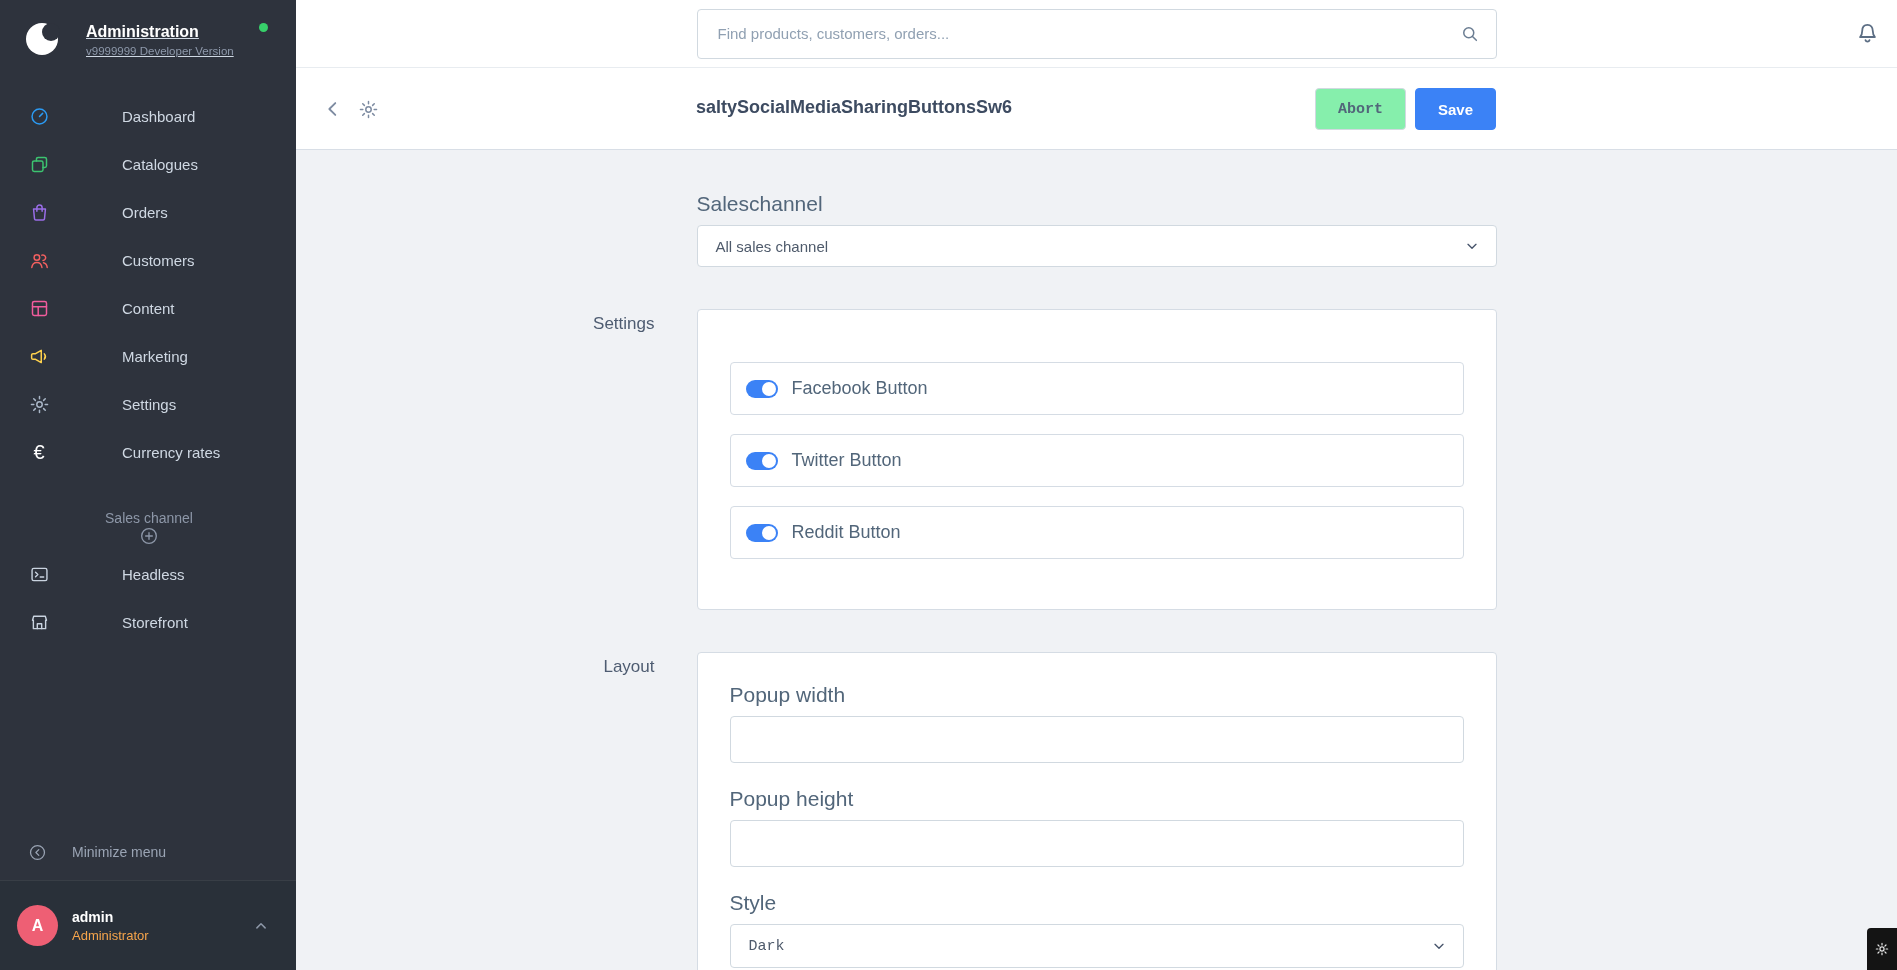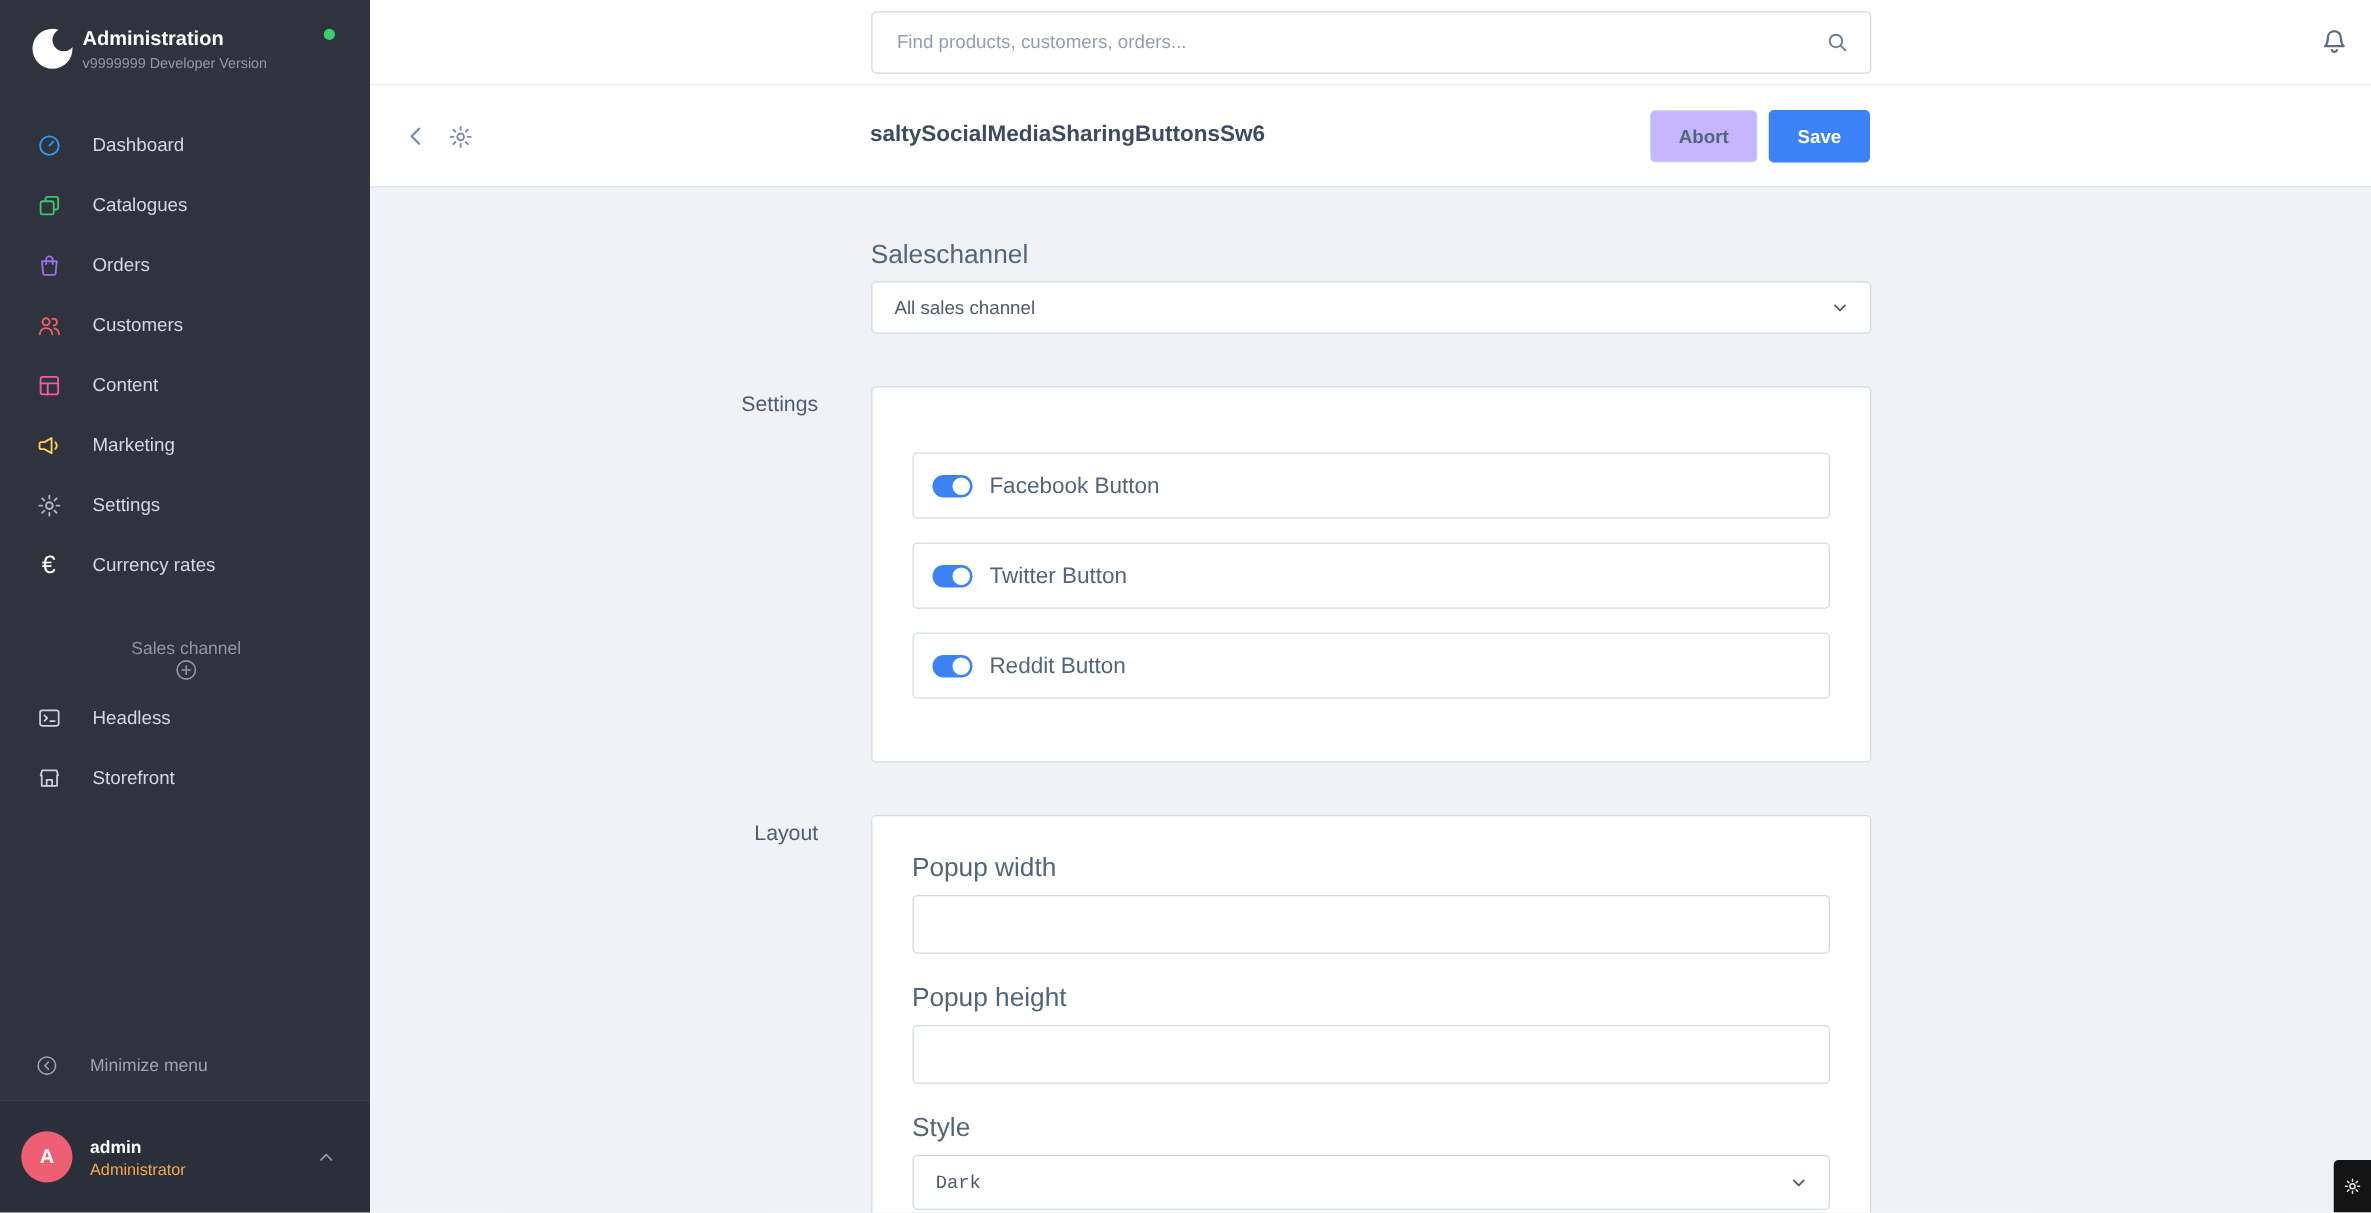--- a/index.html
+++ b/index.html
@@ -8,26 +8,26 @@
     font-family:"Liberation Sans","DejaVu Sans",sans-serif;
     color:#52667a; background:#f0f2f5; overflow:hidden; position:relative;
   }
   .app { display:flex; width:100%; height:100%; }
 
   
   .sidebar { width:296px; min-width:296px; background:#2e333d; color:#cfd8e3;
              display:flex; flex-direction:column; position:relative; }
   .sb-header { display:flex; align-items:flex-start; padding:19px 20px 0 22px; height:92px; position:relative; }
   .logo { width:40px; height:40px; cursor:pointer; }
-  .sb-app-title { margin-left:4px; padding-top:4px; }
+  .sb-app-title { margin-left:24px; padding-top:4px;text-decoration:underline; }
   .sb-app-title .t1 { color:#ffffff; font-size:16px; font-weight:bold; }
   .sb-app-title .t2 { color:#8e99ab; font-size:11.5px; margin-top:4px; }
   .online-dot { position:absolute; right:28px; top:23px; width:9px; height:9px; border-radius:50%; background:#37d06a; }
 
-  .sb-item { height:48px; display:flex; align-items:center; padding-left:28px; cursor:pointer; font-size:15px; color:#cfd8e3; }
+  .sb-item { height:48px; display:flex; align-items:center; padding-left:28px; cursor:pointer; font-size:15px; color:#cfd8e3;gap:48px; }
   .sb-item .ic { width:22px; height:22px; margin-right:24px; display:flex; align-items:center; justify-content:center; flex:none; }
   .sb-item .ic svg { width:21px; height:21px; }
   .euro-glyph { font-size:20px; line-height:1; color:#ffffff; }
 
   .sb-section { margin-top:34px; }
   .sb-sec-head { display:flex; align-items:center; justify-content:flex-start; padding:0 26px 0 28px; height:40px; color:#8d97a8; font-size:14px;flex-direction:column; }
   .plus-ic { width:20px; height:20px; color:#8d97a8; cursor:pointer; }
   .plus-ic svg { width:20px; height:20px; }
 
   .sb-push { flex:1; }
@@ -60,21 +60,21 @@
   .bell svg { width:27px; height:27px; }
 
   .smartbar { height:82px; background:#fff; border-bottom:1px solid #d8dee6; position:relative; flex:none; }
   .back-btn { position:absolute; left:26px; top:30px; width:22px; height:22px; color:#7d8ba1; cursor:pointer; }
   .gear-btn { position:absolute; left:62px; top:31px; width:21px; height:21px; color:#7d8ba1; cursor:pointer; }
   .back-btn svg,.gear-btn svg { width:100%; height:100%; }
   .page-title { position:absolute; left:400px; top:29px; font-size:18px; font-weight:bold; color:#3d4b61; }
   .sb-actions { position:absolute; right:401px; top:20px; display:flex; gap:9px; }
   .btn { height:42px; border-radius:4px; font-size:15px; font-weight:600; padding:0 22px;
          display:flex; align-items:center; cursor:pointer; }
-  .btn-abort { background:#c4b5fd; border:1px solid #d1d9e0; color:#52667a; }
+  .btn-abort { background:#86efac; border:1px solid #d1d9e0; color:#52667a;font-family:Liberation Mono, monospace; }
   .btn-save { background:#3b82f6; border:1px solid #3b82f6; color:#fff; }
 
   .content { flex:1; background:#f0f2f5; overflow:hidden; }
   .column { width:800px; margin:0 auto; padding-top:42px; }
 
   .field-label { font-size:21px; color:#52667a; margin-bottom:9px; }
   .select { height:42px; background:#fff; border:1px solid #d1d9e0; border-radius:4px; position:relative;
             display:flex; align-items:center; padding:0 18px; font-size:15px; color:#4e5a6b; cursor:pointer; }
   .select .chev { position:absolute; right:16px; top:50%; margin-top:-8px; width:16px; height:16px; color:#46536a; }
   .select .chev svg { width:16px; height:16px; }

